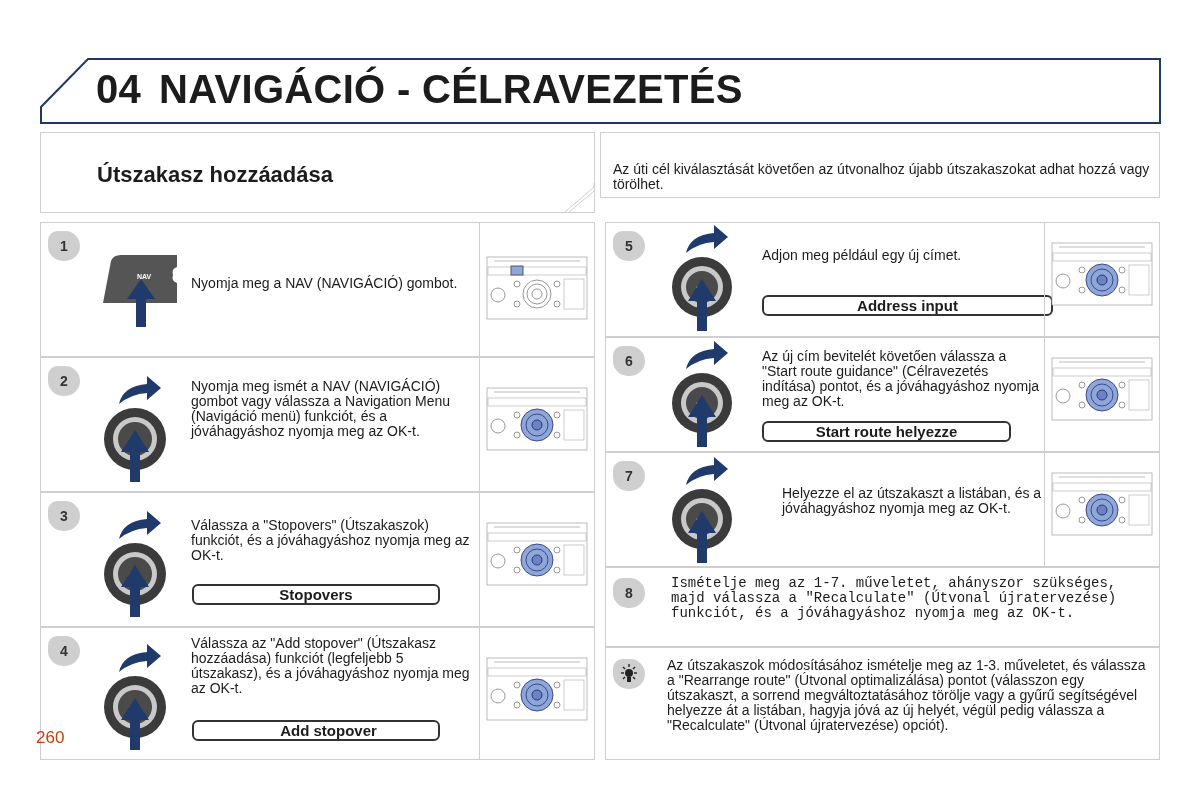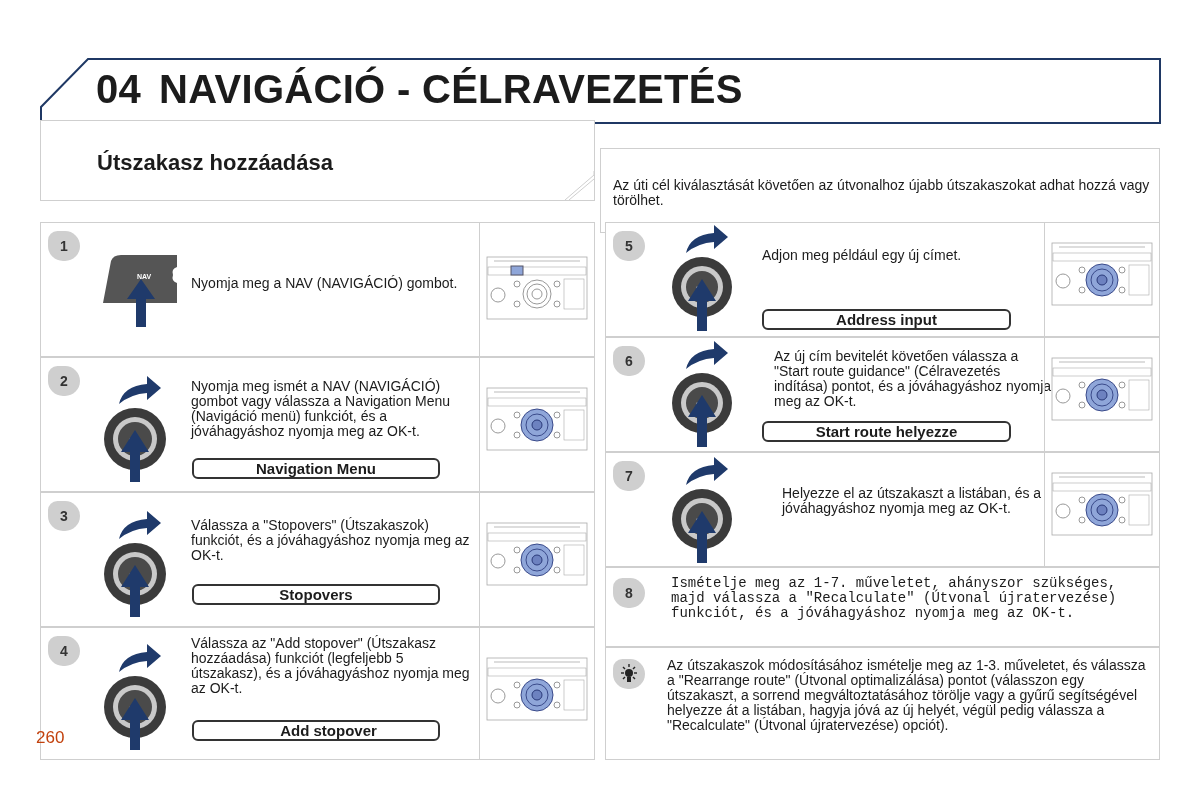--- a/index.html
+++ b/index.html
@@ -6,24 +6,24 @@
   html, body { width: 1200px; height: 800px; background: #ffffff; overflow: hidden; }
   body { position: relative; font-family: "Liberation Sans", sans-serif; color: #1a1a1a; }
 
   .title-bar { position: absolute; left: 40px; top: 57px; width: 1121px; height: 68px; }
   .title-bar svg { position: absolute; left: 0; top: 0; }
   .title-text { position: absolute; left: 56px; top: 10px; font-size: 40px; font-weight: bold; color: #1c1c1c; letter-spacing: 0.3px; white-space: nowrap; }
   .title-text .num { margin-right: 18px; }
 
   .box { position: absolute; border: 1px solid #cfcfcf; background: #fff; }
 
-  .intro-left { left: 40px; top: 120px; width: 555px; height: 81px; }
+  .intro-left { left: 40px; top: 132px; width: 555px; height: 81px; }
   .intro-left .corner { position: absolute; right: -1px; bottom: -1px; }
   .section-title { position: absolute; left: 56px; top: 29px; font-size: 22px; font-weight: bold; color: #1c1c1c; white-space: nowrap; }
-  .intro-right { left: 600px; top: 132px; width: 560px; height: 85px; margin-top: 16px; }
+  .intro-right { left: 600px; top: 132px; width: 560px; height: 66px; }
   .intro-text { position: absolute; left: 12px; top: 29px; width: 540px; font-size: 14px; line-height: 15px; color: #1c1c1c; }
 
   .step { position: absolute; border: 1px solid #cfcfcf; background: #fff; }
   .step .img-cell { position: absolute; top: 0; right: 0; bottom: 0; border-left: 1px solid #cfcfcf; }
   .badge { position: absolute; left: 7px; top: 8px; width: 32px; height: 30px; background: #cfcfcf; border-radius: 10px 16px 16px 16px; font-size: 14px; font-weight: bold; color: #333; text-align: center; line-height: 30px; }
   .step-text { position: absolute; font-size: 14px; line-height: 15px; color: #1c1c1c; }
   .menu-btn { position: absolute; height: 21px; border: 2px solid #333; border-radius: 6px; background: #fff; font-size: 15px; font-weight: bold; text-align: center; line-height: 17px; color: #1c1c1c; }
   .knob { position: absolute; }
   .panel { position: absolute; }
 
@@ -83,21 +83,20 @@
   <div class="badge">2</div>
   <svg class="knob" style="left:60px;top:14px;" width="80" height="115">
     <path d="M18 32 Q22 14 46 12 L46 4 L60 16 L46 28 L46 21 Q30 22 18 32 Z" fill="#1f3a6b"></path>
     <circle cx="34" cy="67" r="31" fill="#3b3b3b"></circle>
     <circle cx="34" cy="67" r="22" fill="#c9c9c9"></circle>
     <circle cx="34" cy="67" r="17" fill="#4a4a4a"></circle>
     <text x="28" y="70" font-size="6" fill="#ddd" font-family="Liberation Sans, sans-serif">OK</text>
     <path d="M34 58 L48 80 L39 80 L39 110 L29 110 L29 80 L20 80 Z" fill="#1f3a6b"></path>
   </svg>
   <div class="step-text" style="left:150px;top:21px;width:270px;">Nyomja meg ismét a NAV (NAVIGÁCIÓ) gombot vagy válassza a Navigation Menu (Navigáció menü) funkciót, és a jóváhagyáshoz nyomja meg az OK-t.</div>
-  <div class="menu-btn" style="left:151px;top:100px;width:248px;">Navigation Menu</div>
   <div class="img-cell" style="width:115px;">
     <svg class="panel" style="left:6px;top:24px;" width="102" height="70">
       <rect x="1" y="6" width="100" height="62" fill="#fff" stroke="#aaa" stroke-width="0.8"></rect>
       <line x1="8" y1="10" x2="94" y2="10" stroke="#aaa" stroke-width="0.8"></line>
       <rect x="2" y="16" width="98" height="8" fill="#fff" stroke="#aaa" stroke-width="0.6"></rect>
       <circle cx="51" cy="43" r="16" fill="#8fa6d9" stroke="#3a4a8a"></circle>
       <circle cx="51" cy="43" r="11" fill="#8fa6d9" stroke="#3a4a8a"></circle>
       <circle cx="51" cy="43" r="5" fill="#6d82c0" stroke="#2a3a7a"></circle>
       <circle cx="31" cy="33" r="3" fill="#fff" stroke="#999"></circle>
         <circle cx="31" cy="53" r="3" fill="#fff" stroke="#999"></circle>
@@ -173,21 +172,21 @@
   <div class="badge">5</div>
   <svg class="knob" style="left:62px;top:2px;" width="80" height="110">
     <path d="M18 28 Q22 10 46 8 L46 0 L60 12 L46 24 L46 17 Q30 18 18 28 Z" fill="#1f3a6b"></path>
     <circle cx="34" cy="62" r="30" fill="#3b3b3b"></circle>
     <circle cx="34" cy="62" r="21" fill="#c9c9c9"></circle>
     <circle cx="34" cy="62" r="16" fill="#4a4a4a"></circle>
     <text x="28" y="65" font-size="6" fill="#ddd" font-family="Liberation Sans, sans-serif">OK</text>
     <path d="M34 54 L48 76 L39 76 L39 106 L29 106 L29 76 L20 76 Z" fill="#1f3a6b"></path>
   </svg>
   <div class="step-text" style="left:156px;top:25px;width:280px;">Adjon meg például egy új címet.</div>
-  <div class="menu-btn" style="left:156px;top:86px;width:249px;">Address input</div>
+  <div class="menu-btn" style="left:156px;top:72px;width:291px;">Address input</div>
   <div class="img-cell" style="width:115px;">
     <svg class="panel" style="left:6px;top:14px;" width="102" height="70">
       <rect x="1" y="6" width="100" height="62" fill="#fff" stroke="#aaa" stroke-width="0.8"></rect>
       <line x1="8" y1="10" x2="94" y2="10" stroke="#aaa" stroke-width="0.8"></line>
       <rect x="2" y="16" width="98" height="8" fill="#fff" stroke="#aaa" stroke-width="0.6"></rect>
       <circle cx="51" cy="43" r="16" fill="#8fa6d9" stroke="#3a4a8a"></circle>
       <circle cx="51" cy="43" r="11" fill="#8fa6d9" stroke="#3a4a8a"></circle>
       <circle cx="51" cy="43" r="5" fill="#6d82c0" stroke="#2a3a7a"></circle>
       <circle cx="31" cy="33" r="3" fill="#fff" stroke="#999"></circle>
         <circle cx="31" cy="53" r="3" fill="#fff" stroke="#999"></circle>
@@ -202,21 +201,21 @@
 <div class="step" style="left:605px;top:337px;width:555px;height:115px;">
   <div class="badge">6</div>
   <svg class="knob" style="left:62px;top:3px;" width="80" height="110">
     <path d="M18 28 Q22 10 46 8 L46 0 L60 12 L46 24 L46 17 Q30 18 18 28 Z" fill="#1f3a6b"></path>
     <circle cx="34" cy="62" r="30" fill="#3b3b3b"></circle>
     <circle cx="34" cy="62" r="21" fill="#c9c9c9"></circle>
     <circle cx="34" cy="62" r="16" fill="#4a4a4a"></circle>
     <text x="28" y="65" font-size="6" fill="#ddd" font-family="Liberation Sans, sans-serif">OK</text>
     <path d="M34 54 L48 76 L39 76 L39 106 L29 106 L29 76 L20 76 Z" fill="#1f3a6b"></path>
   </svg>
-  <div class="step-text" style="left:156px;top:11px;width:280px;margin-left:12px;">Az új cím bevitelét követően válassza a "Start route guidance" (Célravezetés indítása) pontot, és a jóváhagyáshoz nyomja meg az OK-t.</div>
+  <div class="step-text" style="left:156px;top:11px;width:280px;">Az új cím bevitelét követően válassza a "Start route guidance" (Célravezetés indítása) pontot, és a jóváhagyáshoz nyomja meg az OK-t.</div>
   <div class="menu-btn" style="left:156px;top:83px;width:249px;">Start route helyezze</div>
   <div class="img-cell" style="width:115px;">
     <svg class="panel" style="left:6px;top:14px;" width="102" height="70">
       <rect x="1" y="6" width="100" height="62" fill="#fff" stroke="#aaa" stroke-width="0.8"></rect>
       <line x1="8" y1="10" x2="94" y2="10" stroke="#aaa" stroke-width="0.8"></line>
       <rect x="2" y="16" width="98" height="8" fill="#fff" stroke="#aaa" stroke-width="0.6"></rect>
       <circle cx="51" cy="43" r="16" fill="#8fa6d9" stroke="#3a4a8a"></circle>
       <circle cx="51" cy="43" r="11" fill="#8fa6d9" stroke="#3a4a8a"></circle>
       <circle cx="51" cy="43" r="5" fill="#6d82c0" stroke="#2a3a7a"></circle>
       <circle cx="31" cy="33" r="3" fill="#fff" stroke="#999"></circle>

